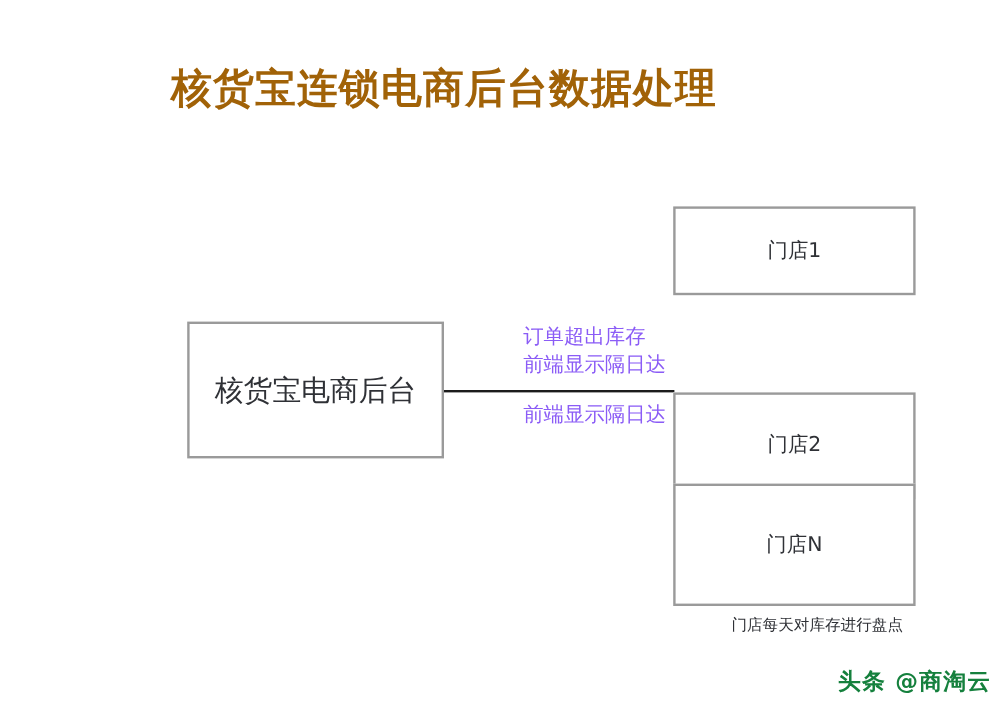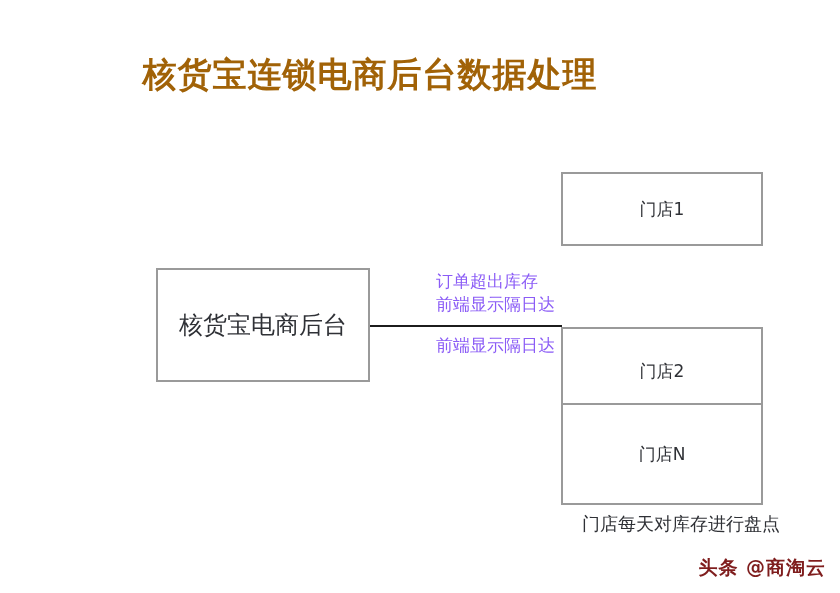--- a/index.html
+++ b/index.html
@@ -114,33 +114,33 @@
     font-family: Liberation Serif, serif;
   }
 
   
   .caption-text {
     position: absolute;
     left: 561px;
     top: 512px;
     width: 240px;
     text-align: center;
-    font-size: 18px;
+    font-size: 13px;
     color: #2f3136;
     white-space: nowrap;
   }
 
   
   .watermark {
     position: absolute;
     right: 14px;
     bottom: 12px;
     font-size: 19px;
     font-weight: bold;
-    color: #7f1d1d;
+    color: #15803d;
     white-space: nowrap;
     letter-spacing: 1px;
   }
 </style>
 </head>
 <body>
 
 <div class="canvas">
 
   <div class="diagram-title">核货宝连锁电商后台数据处理</div>

